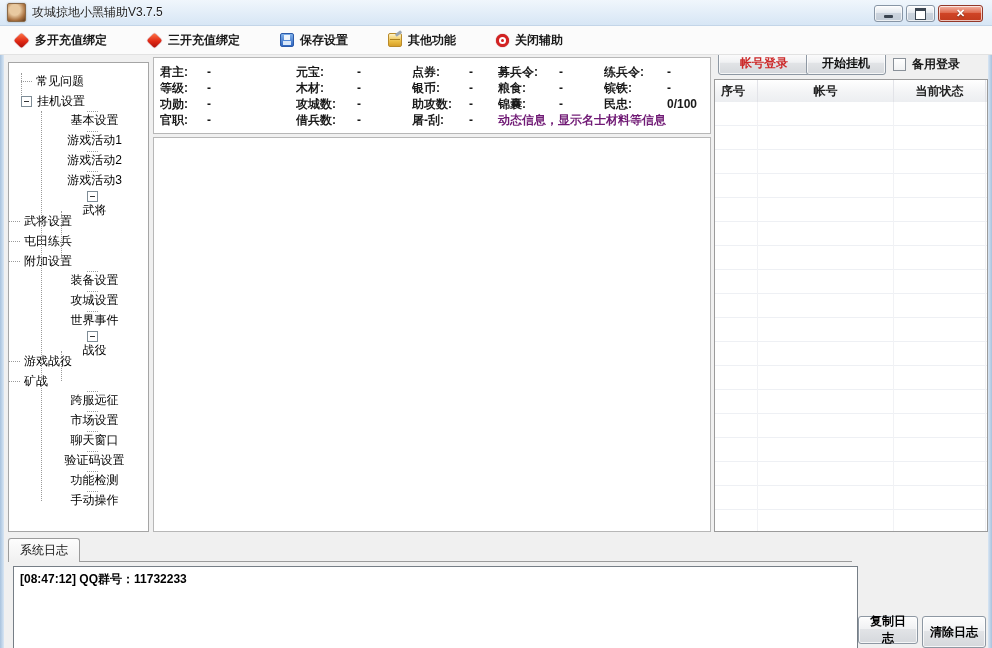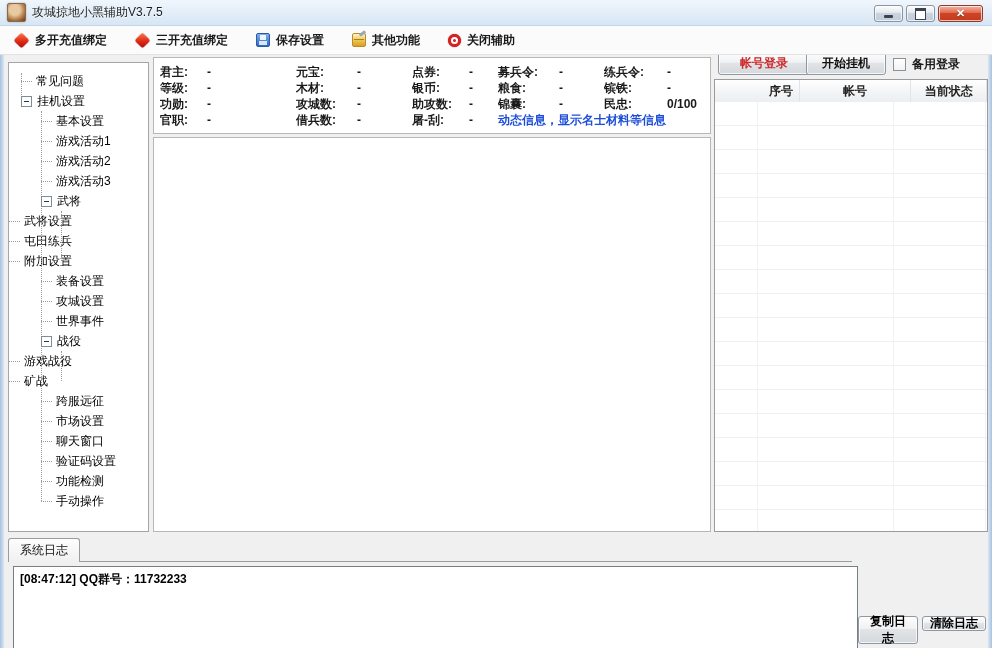--- a/index.html
+++ b/index.html
@@ -25,39 +25,39 @@
     box-shadow:inset 0 0 0 1px rgba(255,255,255,.7);}
   .wbtn-min,.wbtn-max{width:29px;}
   .wbtn-close{width:45px;border-color:#93392a;
     background:linear-gradient(#f3b5a5,#e06a4e 45%,#d04526 46%,#c23a1d);}
   .glyph-min{width:9px;height:3px;background:#3a4450;border-radius:1px;margin-top:6px;}
   .glyph-max{width:9px;height:8px;border:1px solid #3a4450;border-top-width:3px;background:#fff;}
   .glyph-close{color:#fff;font-weight:bold;font-size:11px;text-shadow:0 1px 1px rgba(0,0,0,.4);}
   
   .toolbar{position:absolute;left:0;top:26px;right:0;height:29px;background:#fbfbfb;
     border-bottom:1px solid #e2e2e2;display:flex;align-items:center;padding-left:14px;
-    box-sizing:border-box;gap:28px;z-index:55;}
+    box-sizing:border-box;gap:40px;z-index:55;}
   .tb-item{display:flex;align-items:center;gap:6px;cursor:default;color:#1a1a1a;font-weight:700;}
   .tb-icon{width:14px;height:14px;flex:0 0 auto;position:relative;}
   .icon-gem{width:11px;height:11px;margin:1px 2px;transform:rotate(45deg);border-radius:2px;
     background:linear-gradient(135deg,#ff7a4a,#e02814 55%,#a80d08);box-shadow:0 0 1px #802;}
   .icon-save{border-radius:2px;background:linear-gradient(#7fb0ea,#2f66c0);border:1px solid #2a59a8;box-sizing:border-box;}
   .icon-save::before{content:"";position:absolute;left:3px;top:1px;width:6px;height:5px;background:#eef4fb;}
   .icon-save::after{content:"";position:absolute;left:2px;bottom:1px;width:8px;height:4px;background:#d7e6f8;}
   .icon-tools{border-radius:2px;background:linear-gradient(#fff3c8,#ecbf45 60%,#d79f28);border:1px solid #b98a2a;box-sizing:border-box;}
   .icon-tools::before{content:"";position:absolute;left:1px;top:5px;right:1px;height:1px;background:#a97f20;}
   .icon-tools::after{content:"";position:absolute;right:-1px;top:-2px;width:7px;height:3px;background:#9aa7b5;transform:rotate(-35deg);border-radius:1px;}
   .icon-power{width:13px;height:13px;border-radius:50%;background:#d42222;position:relative;box-shadow:0 0 1px #900;}
   .icon-power::before{content:"";position:absolute;left:3px;top:3px;width:7px;height:7px;border-radius:50%;background:#fff;}
   .icon-power::after{content:"";position:absolute;left:5px;top:5px;width:3px;height:3px;border-radius:50%;background:#d42222;}
   
   .tree{position:absolute;left:8px;top:62px;width:141px;height:470px;background:#fff;
     border:1px solid #a5a5a5;box-sizing:border-box;padding-top:8px;overflow:hidden;z-index:10;}
   .titem{height:20px;display:flex;align-items:center;white-space:nowrap;color:#000;}
-  .titem.lvl0{padding-left:12px;} .titem.lvl1{padding-left:32px;} .titem.lvl2{}
+  .titem.lvl0{padding-left:12px;} .titem.lvl1{padding-left:32px;flex-direction:column;} .titem.lvl2{}
   .t-dash{width:11px;border-top:1px dotted #9a9a9a;margin-right:4px;flex:0 0 auto;}
   .t-box{width:9px;height:9px;border:1px solid #7e8c96;background:#fff;margin-right:5px;flex:0 0 auto;
     position:relative;box-sizing:content-box;}
   .t-box::before{content:"";position:absolute;left:2px;top:4px;width:5px;height:1px;background:#333;}
   .t-guide{position:absolute;border-left:1px dotted #9a9a9a;width:0;}
   
   .stats{position:absolute;left:153px;top:57px;width:558px;height:77px;background:#fff;
     border:1px solid #b7b7b7;box-sizing:border-box;display:grid;
     grid-template-columns:136px 116px 86px 106px 1fr;grid-auto-rows:16px;
     padding:6px 6px 0 6px;font-weight:700;color:#1a1a1a;z-index:10;}
@@ -83,38 +83,38 @@
   .cb{width:13px;height:13px;border:1px solid #8a9199;background:linear-gradient(#fff,#f1f2f3);
     box-sizing:border-box;flex:0 0 auto;}
   .cb-row{display:flex;align-items:center;gap:6px;font-weight:700;color:#1a1a1a;}
   .cb-backup{position:absolute;left:893px;top:56px;z-index:10;}
   .table{position:absolute;left:714px;top:79px;width:274px;height:453px;background:#fff;
     border:1px solid #9b9b9b;box-sizing:border-box;z-index:10;overflow:hidden;}
   .thead{display:flex;height:22px;background:linear-gradient(#ffffff,#f2f3f5 60%,#eceef1);
     border-bottom:1px solid #d8d8dc;}
   .th{display:flex;align-items:center;justify-content:center;font-weight:700;color:#222;
     border-right:1px solid #e2e3e8;box-sizing:border-box;height:100%;}
-  .th:nth-child(1){width:43px;justify-content:flex-start;padding-left:6px;margin-left:48px;}
+  .th:nth-child(1){width:43px;justify-content:flex-start;padding-left:6px;}
   .th:nth-child(2){width:136px;}
   .th:nth-child(3){width:92px;}
   .tbody{position:absolute;left:0;top:22px;right:0;bottom:0;
     background:repeating-linear-gradient(to bottom,#fff 0 23px,#eef0f4 23px 24px);}
   .tbody .vline{position:absolute;top:0;bottom:0;width:1px;background:#f1f2f5;}
   
   .tab{position:absolute;left:8px;top:538px;width:72px;height:24px;z-index:12;
     background:linear-gradient(#fdfdfd,#f0f0f0);border:1px solid #9b9b9b;border-bottom:none;
     border-radius:3px 3px 0 0;display:flex;align-items:center;justify-content:center;
     box-sizing:border-box;color:#111;}
   .tabline{position:absolute;left:8px;top:561px;width:844px;height:1px;background:#9b9b9b;z-index:11;}
   .log{position:absolute;left:13px;top:566px;width:845px;height:82px;background:#fff;
     border:1px solid #767e86;border-bottom:none;box-sizing:border-box;padding:4px 6px;
     color:#000;font-weight:700;z-index:10;white-space:pre;}
   .log-checks{position:absolute;left:860px;top:543px;display:flex;flex-direction:column;gap:12px;z-index:10;}
   .btn-copy{position:absolute;left:858px;top:616px;width:60px;height:28px;z-index:10;}
-  .btn-clear{position:absolute;left:922px;top:616px;width:64px;height:15px;z-index:10;text-align:right;}
+  .btn-clear{position:absolute;left:922px;top:616px;width:64px;height:32px;z-index:10;text-align:right;}
 </style>
 </head>
 <body>
 
 <div class="window">
 
   <div class="titlebar">
     <div class="app-icon"></div>
     <div class="title-text">攻城掠地小黑辅助V3.7.5</div>
     <div class="win-btns">
@@ -317,21 +317,21 @@
         <span class="sv">-</span>
       </div>
       <div class="stat-cell">
         <span class="sl">借兵数:</span>
         <span class="sv">-</span>
       </div>
       <div class="stat-cell">
         <span class="sl">屠-刮:</span>
         <span class="sv">-</span>
       </div>
-      <div class="stat-note" style="color: #1d4ed8;">动态信息，显示名士材料等信息</div>
+      <div class="stat-note" style="color: #701a75;">动态信息，显示名士材料等信息</div>
     </div>
 
   <div class="main-panel"></div>
 
   <button class="btn btn-login">帐号登录</button>
   <button class="btn btn-start">开始挂机</button>
   <div class="cb-row cb-backup">
     <span class="cb"></span>
     <span>备用登录</span>
   </div>

